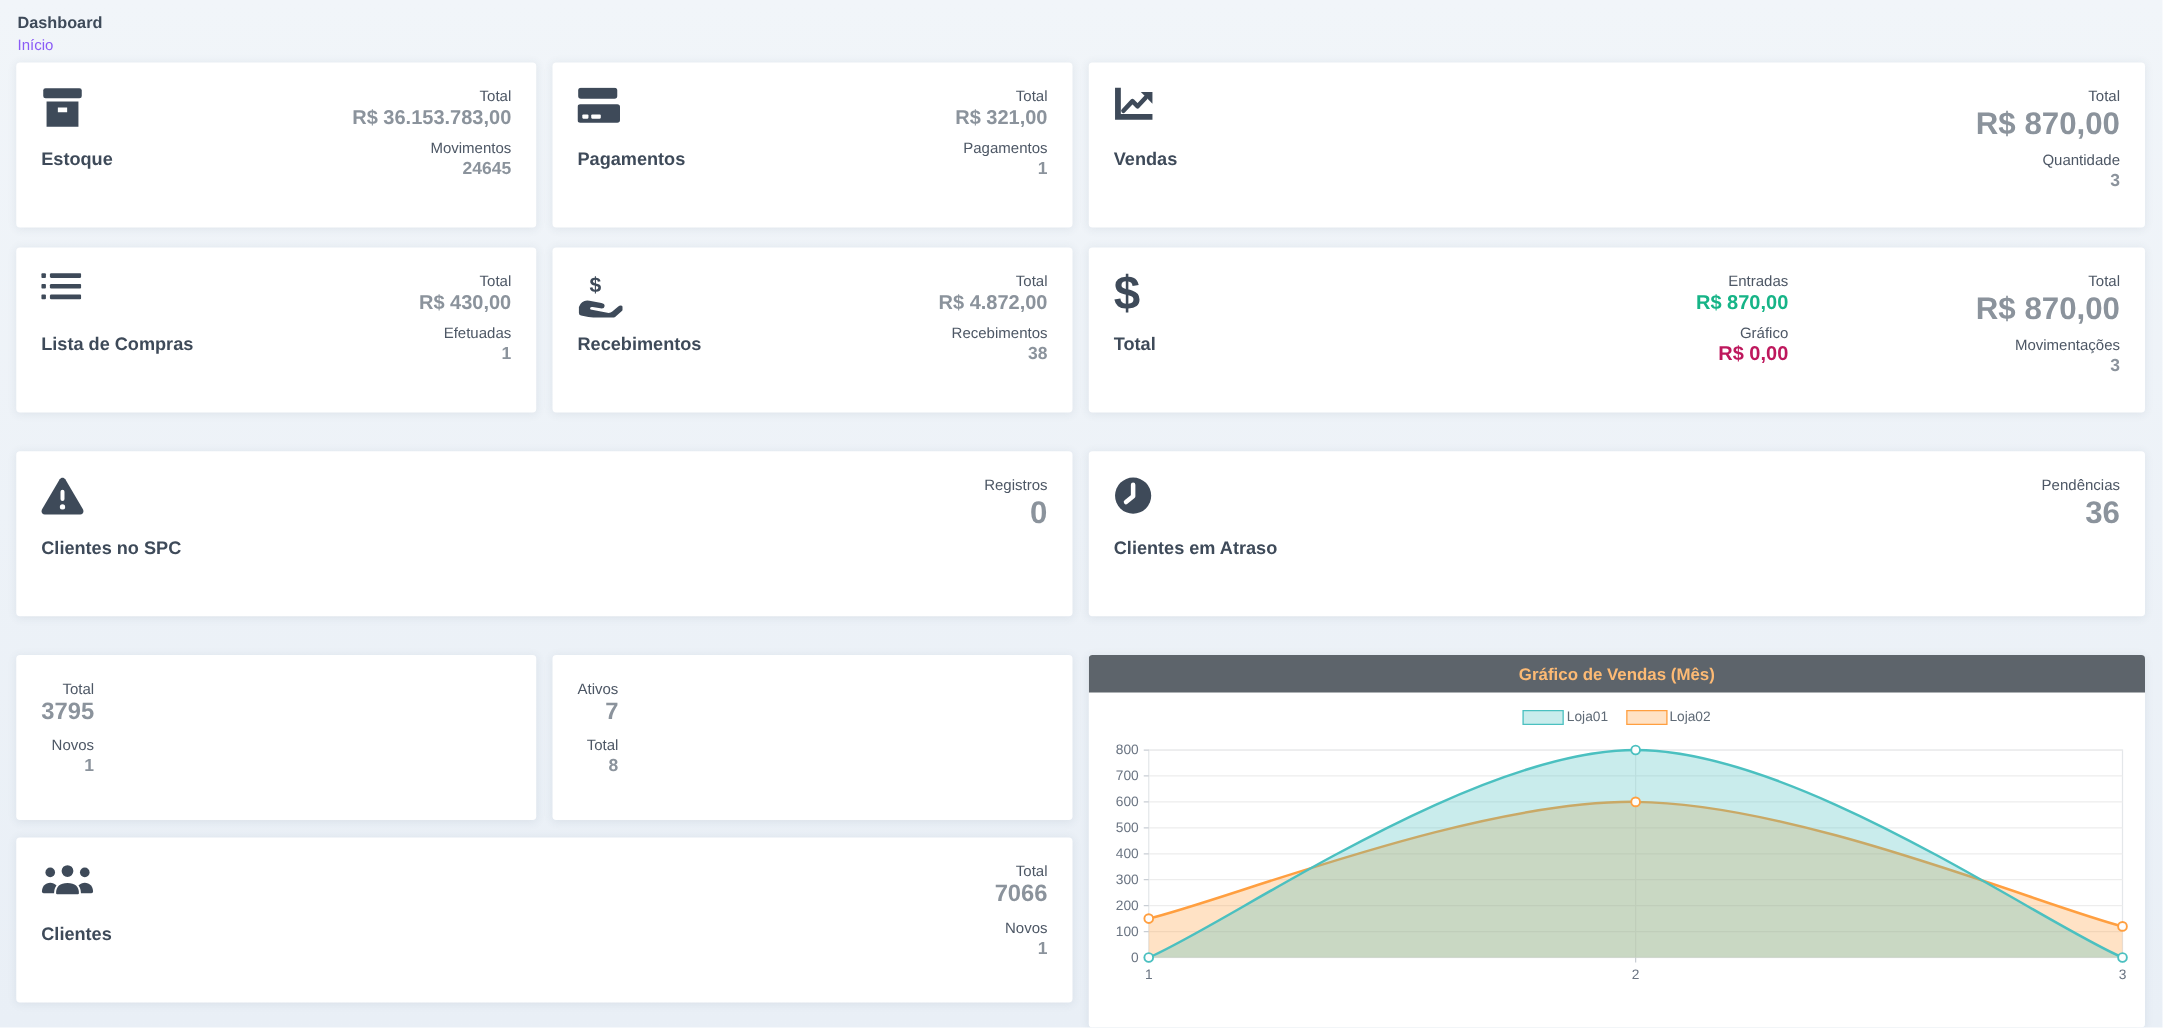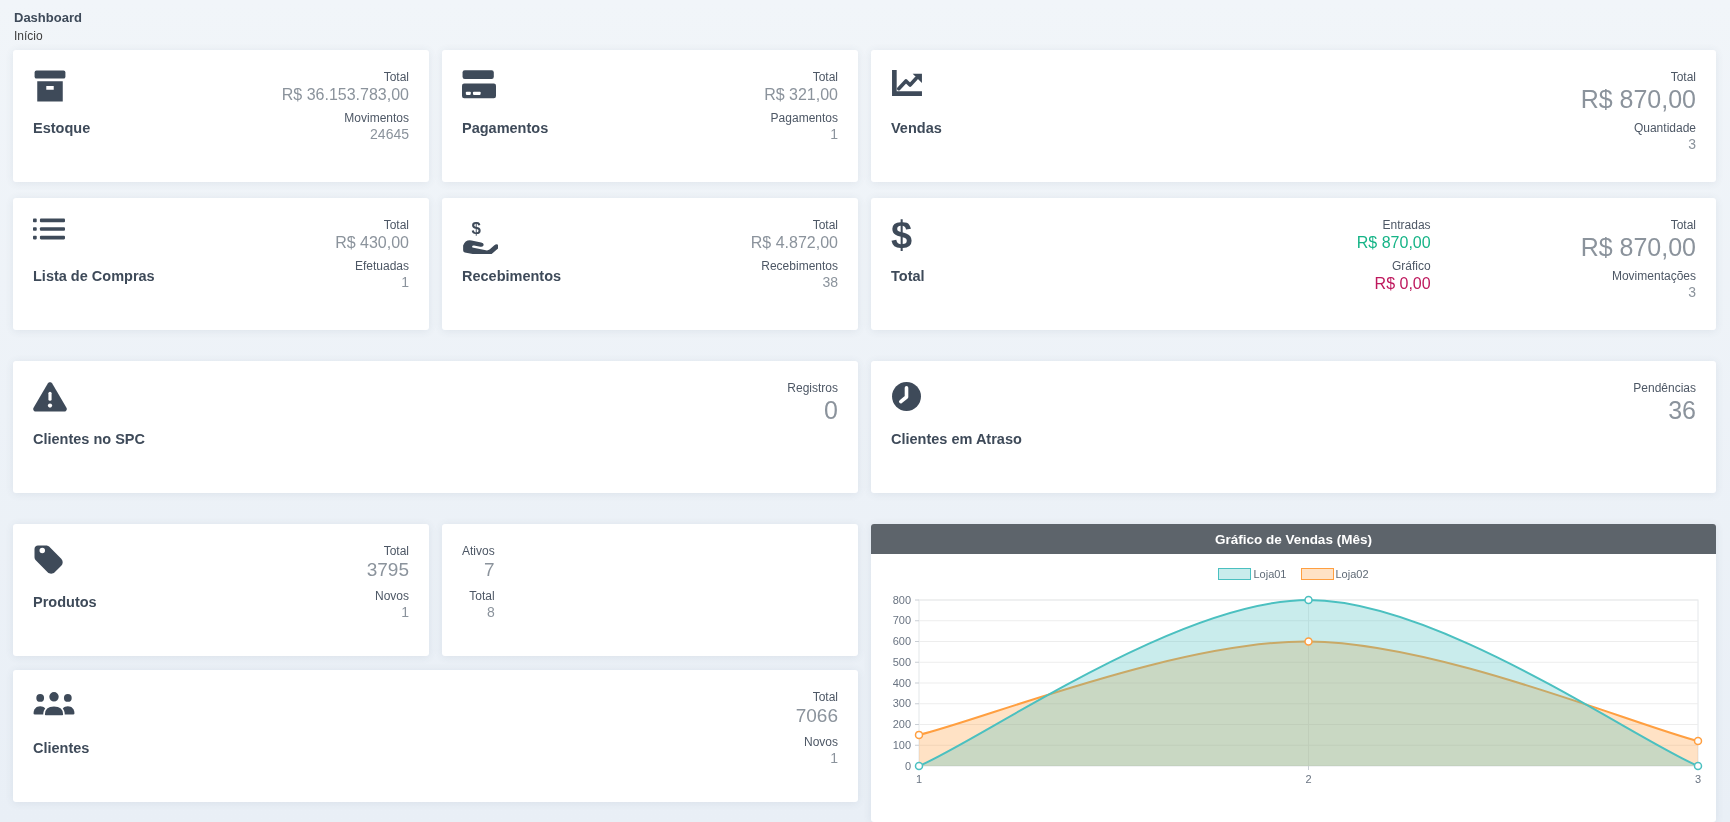--- a/index.html
+++ b/index.html
@@ -7,50 +7,50 @@
   body {
     font-family: "Liberation Sans", "DejaVu Sans", sans-serif;
     background: linear-gradient(180deg,#f1f5f9 0%, #e9eff6 100%);
     color:#3e4a59;
     overflow:hidden;
   }
   #stage { position:relative; width:1512px; height:822px; }
 
   .breadcrumb-wrap { position:absolute; left:14px; top:10px; }
   .page-title { font-size:13px; font-weight:700; color:#3e4a59; }
-  .breadcrumb  { font-size:12px; color:#404040; margin-top:4px; }
+  .breadcrumb  { font-size:12px; color:#8b5cf6; margin-top:4px; }
 
   .card {
     position:absolute; background:#ffffff; border-radius:3px;
     box-shadow:0 1px 8px rgba(55,75,105,.09);
     display:flex; justify-content:space-between;
     padding:20px 20px 16px 20px;
   }
   .card-left { display:flex; flex-direction:column; }
   .icon { height:40px; display:flex; align-items:flex-start; color:#3e4a59; }
   .icon svg { display:block; }
   .card-title { margin-top:10px; font-size:14.5px; font-weight:600; color:#3e4a59; }
 
   .stats { display:flex; gap:150px; text-align:right; padding-top:0px; }
   .stat-col { display:flex; flex-direction:column; }
   .stat { margin-bottom:7px; }
   .lab { font-size:12px; color:#4d5765; font-weight:500; line-height:1.25; }
-  .val { font-weight:400; color:#8b939c; line-height:1.2; }
+  .val { font-weight:700; color:#8b939c; line-height:1.2; }
   .val.sm { font-size:14px; }
   .val.md { font-size:16px; }
   .val.lg { font-size:19px; }
   .val.xl { font-size:25px; line-height:1.15; }
 
   .dollar-glyph { font-size:38px; font-weight:700; line-height:.9; color:#3e4a59; }
 
   
   .chart-card { position:absolute; background:#fff; border-radius:3px;
     box-shadow:0 1px 8px rgba(55,75,105,.09); overflow:hidden; }
   .chart-header { height:30px; display:flex; align-items:center; justify-content:center;
-    color:#ffffff; font-size:13.5px; font-weight:700; }
+    color:#fdba74; font-size:13.5px; font-weight:700; }
   .chart-body { padding:10px 12px 6px 12px; }
   .legend { display:flex; justify-content:center; align-items:center; gap:14px; height:20px; margin-bottom:8px; }
   .legend-item { display:flex; align-items:center; gap:2px; cursor:pointer; }
   .legend-box { width:33px; height:12px; border:1.5px solid; display:inline-block; }
   .legend-label { font-size:11px; color:#5f6a76; }
   #chart-svg { display:block; width:821px; height:200px; }
 </style>
 </head>
 <body>
 
@@ -254,28 +254,20 @@
         <div class="stat-col">
       <div class="stat">
             <div class="lab">Pendências</div>
             <div class="val xl">36</div>
           </div>
     </div>
       </div>
   </div>
 
   <div class="card" style="left:13px;top:524px;width:416px;height:132px">
-    <div class="card-left">
-      <span class="icon">
-        <svg width="31" height="31" viewBox="0 0 62 62" fill="currentColor">
-            <path fill-rule="evenodd" d="M3 10 C3 6 6 3 10 3 H26 c2.7 0 5.3 1.1 7.2 3 L56.5 29.3 c3.9 3.9 3.9 10.2 0 14.2 L43.4 56.5 c-3.9 3.9 -10.3 3.9 -14.2 0 L6 33.2 C4.1 31.3 3 28.7 3 26 Z M13 13 a5.5 5.5 0 1 0 11 0 a5.5 5.5 0 1 0 -11 0 Z"></path>
-          </svg>
-      </span>
-      <div class="card-title">Produtos</div>
-    </div>
     <div class="stats">
         <div class="stat-col">
       <div class="stat">
             <div class="lab">Total</div>
             <div class="val lg">3795</div>
           </div>
       <div class="stat">
             <div class="lab">Novos</div>
             <div class="val sm">1</div>
           </div>

